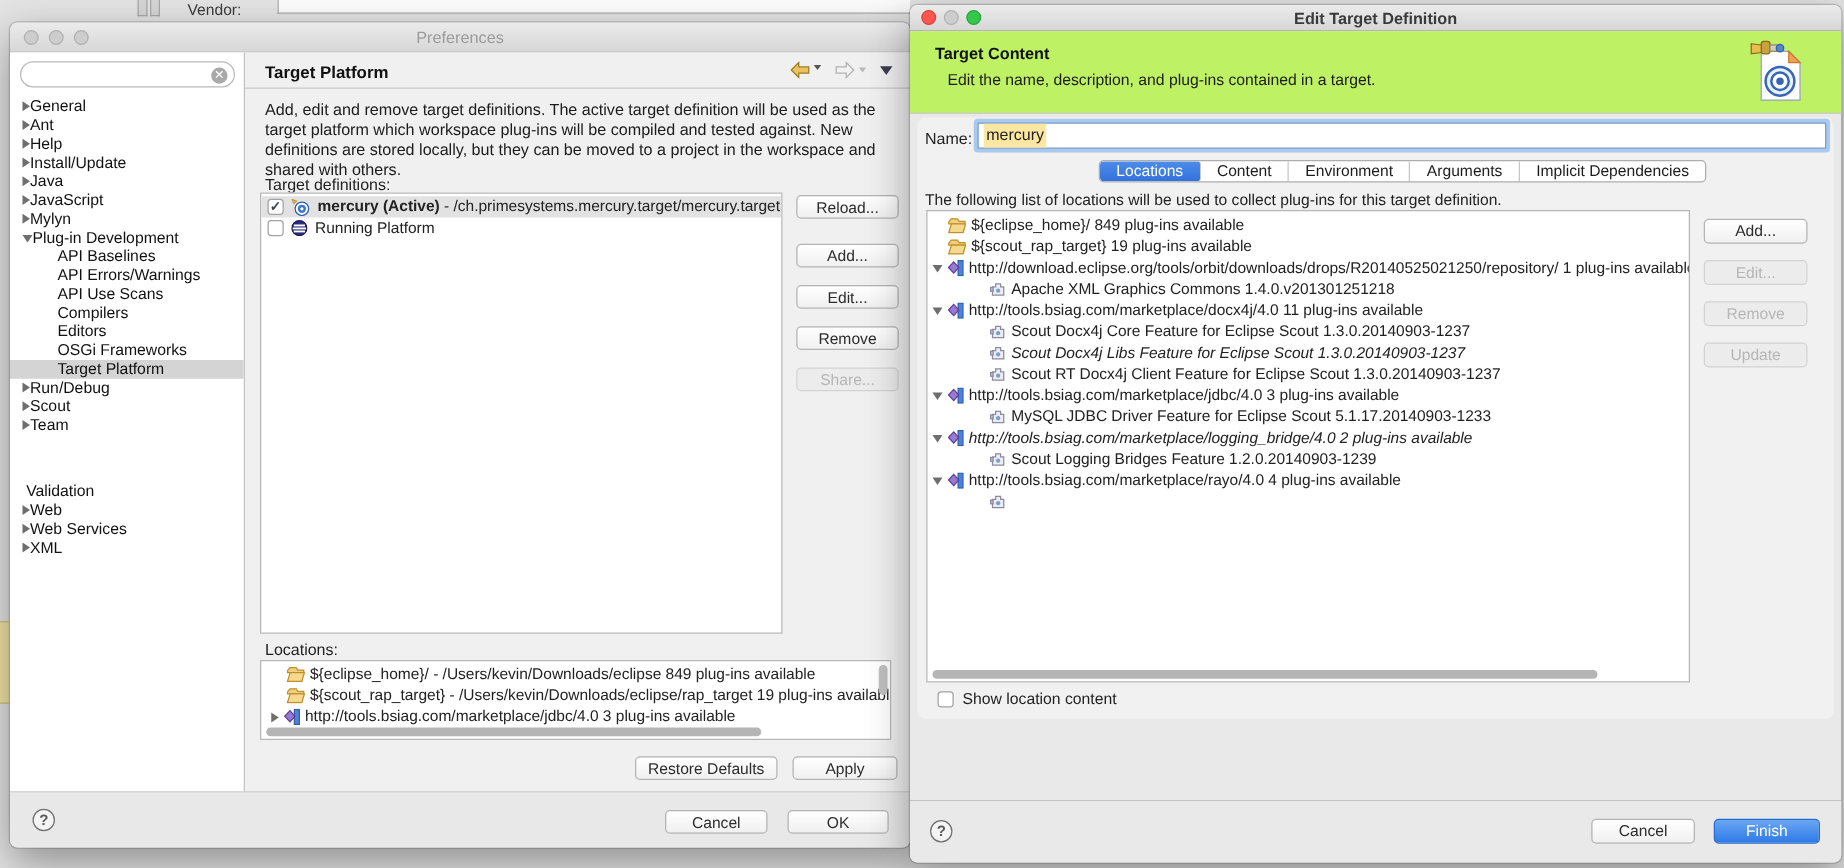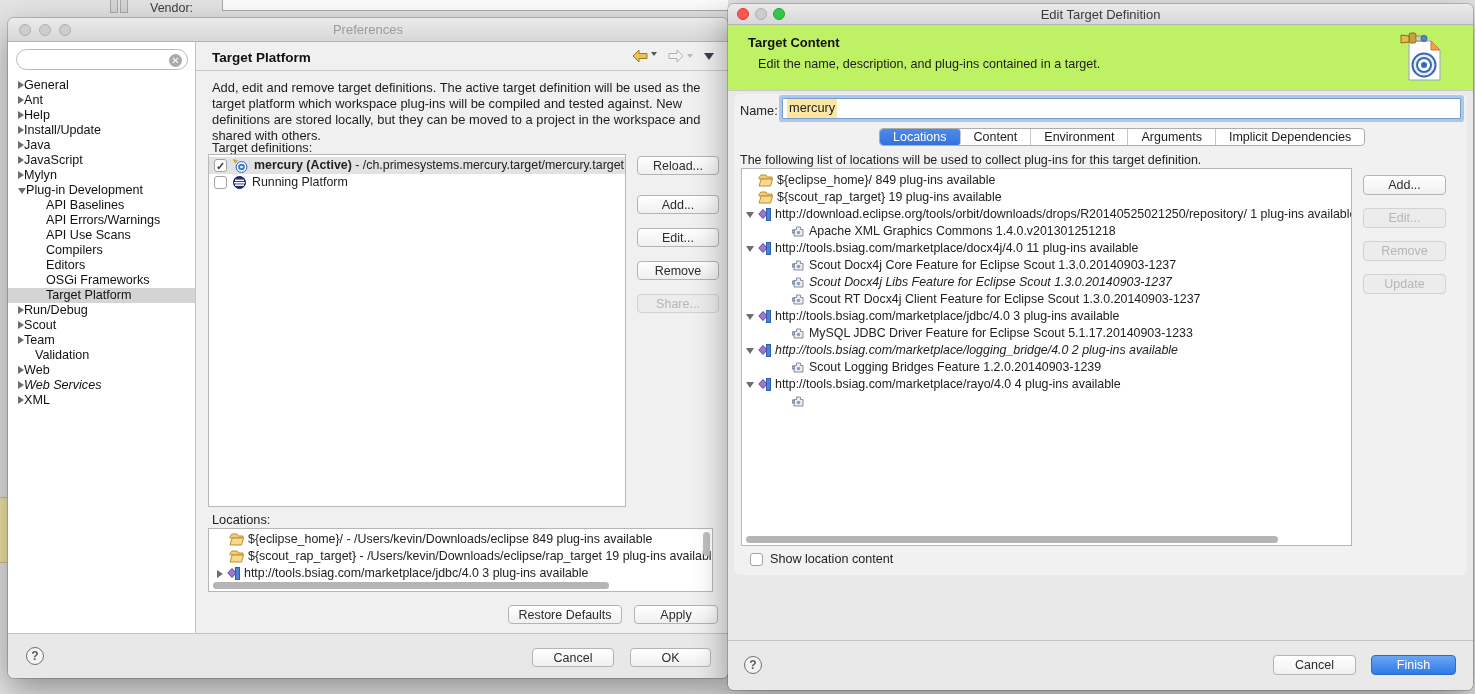--- a/index.html
+++ b/index.html
@@ -114,23 +114,23 @@
         <div class="side-row" style="padding-left: 38px;"><span>API Baselines</span></div>
         <div class="side-row" style="padding-left: 38px;"><span>API Errors/Warnings</span></div>
         <div class="side-row" style="padding-left: 38px;"><span>API Use Scans</span></div>
         <div class="side-row" style="padding-left: 38px;"><span>Compilers</span></div>
         <div class="side-row" style="padding-left: 38px;"><span>Editors</span></div>
         <div class="side-row" style="padding-left: 38px;"><span>OSGi Frameworks</span></div>
         <div class="side-row selected" style="padding-left: 38px;"><span>Target Platform</span></div>
         <div class="side-row" style="padding-left: 10px;"><span style="display: inline-block; width: 0px; height: 0px; flex: 0 0 auto; border-left: 6px solid rgb(110, 110, 110); border-top: 4px solid transparent; border-bottom: 4px solid transparent;"></span><span>Run/Debug</span></div>
         <div class="side-row" style="padding-left: 10px;"><span style="display: inline-block; width: 0px; height: 0px; flex: 0 0 auto; border-left: 6px solid rgb(110, 110, 110); border-top: 4px solid transparent; border-bottom: 4px solid transparent;"></span><span>Scout</span></div>
         <div class="side-row" style="padding-left: 10px;"><span style="display: inline-block; width: 0px; height: 0px; flex: 0 0 auto; border-left: 6px solid rgb(110, 110, 110); border-top: 4px solid transparent; border-bottom: 4px solid transparent;"></span><span>Team</span></div>
-        <div class="side-row" style="padding-left: 27px;"><span>Validation</span></div>
+        <div class="side-row" style="padding-left: 13px; margin-top: 38px;"><span>Validation</span></div>
         <div class="side-row" style="padding-left: 10px;"><span style="display: inline-block; width: 0px; height: 0px; flex: 0 0 auto; border-left: 6px solid rgb(110, 110, 110); border-top: 4px solid transparent; border-bottom: 4px solid transparent;"></span><span>Web</span></div>
-        <div class="side-row" style="padding-left: 10px; font-style: italic;"><span style="display: inline-block; width: 0px; height: 0px; flex: 0 0 auto; border-left: 6px solid rgb(110, 110, 110); border-top: 4px solid transparent; border-bottom: 4px solid transparent;"></span><span>Web Services</span></div>
+        <div class="side-row" style="padding-left: 10px;"><span style="display: inline-block; width: 0px; height: 0px; flex: 0 0 auto; border-left: 6px solid rgb(110, 110, 110); border-top: 4px solid transparent; border-bottom: 4px solid transparent;"></span><span>Web Services</span></div>
         <div class="side-row" style="padding-left: 10px;"><span style="display: inline-block; width: 0px; height: 0px; flex: 0 0 auto; border-left: 6px solid rgb(110, 110, 110); border-top: 4px solid transparent; border-bottom: 4px solid transparent;"></span><span>XML</span></div>
       </div>
   </div>
 
   <div class="abs" style="left:188px; top:24px; right:0; bottom:45px; background:#f0f0f0;">
     <div class="abs panel-title" style="left:16px; top:8px;">Target Platform</div>
 
     <div class="abs" style="right:14px; top:7px; display:flex; align-items:center; gap:3px;">
       <svg width="16" height="14" viewBox="0 0 16 14">
           <path d="M7 1 L1 7 L7 13 V9.5 H15 V4.5 H7 Z" fill="#eac35e" stroke="#9c7c22"></path>
@@ -229,21 +229,21 @@
     <div class="btn abs" style="right:114px; top:14px; width:82px;">Cancel</div>
     <div class="btn abs" style="right:17px; top:14px; width:81px;">OK</div>
   </div>
 </div>
 
 <div class="macwin" style="left:728px; top:4px; width:745px; height:686px; background:#e9e9e9;">
   <div class="titlebar" style="height:21px;">
     <span class="tl-dot dot-red" style="left:9px; top:4px;"></span>
     <span class="tl-dot dot-grey" style="left:27px; top:4px;"></span>
     <span class="tl-dot dot-green" style="left:45px; top:4px;"></span>
-    <div class="title" style="top:3px; color:#3a3a3a;">Edit Target Definition</div>
+    <div class="title" style="top:3px; color:#3a3a3a;font-weight:bold;">Edit Target Definition</div>
   </div>
 
   <div class="banner" style="left:0; right:0; top:21px; height:66px;">
     <div class="abs dlg-heading" style="left:20px; top:10px;">Target Content</div>
     <div class="abs dlg-sub" style="left:30px; top:32px;">Edit the name, description, and plug-ins contained in a target.</div>
     <svg class="abs" style="right:28px; top:4px;" width="48" height="56" viewBox="0 0 48 56">
       <path d="M12 12 h22 l9 9 v30 h-31 Z" fill="#fdfdfd" stroke="#9aa0bc"></path>
       <path d="M34 12 l9 9 h-9 Z" fill="#f0a050" stroke="#c87830"></path>
       <circle cx="27" cy="36" r="11.5" fill="#e9f0fa" stroke="#3566b8" stroke-width="2"></circle>
       <circle cx="27" cy="36" r="7" fill="#fff" stroke="#3566b8" stroke-width="2"></circle>

